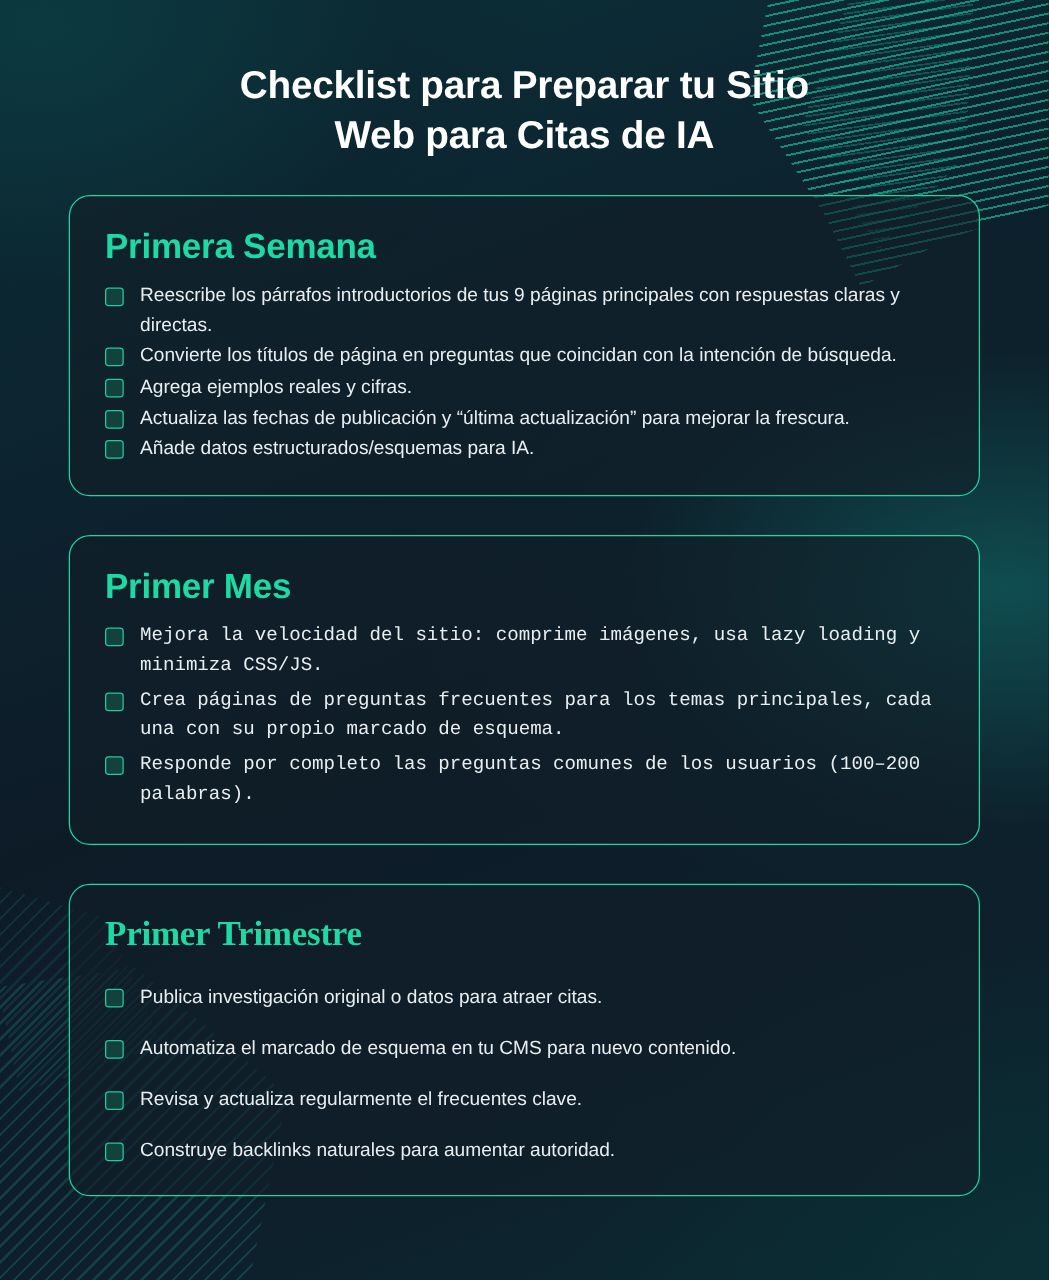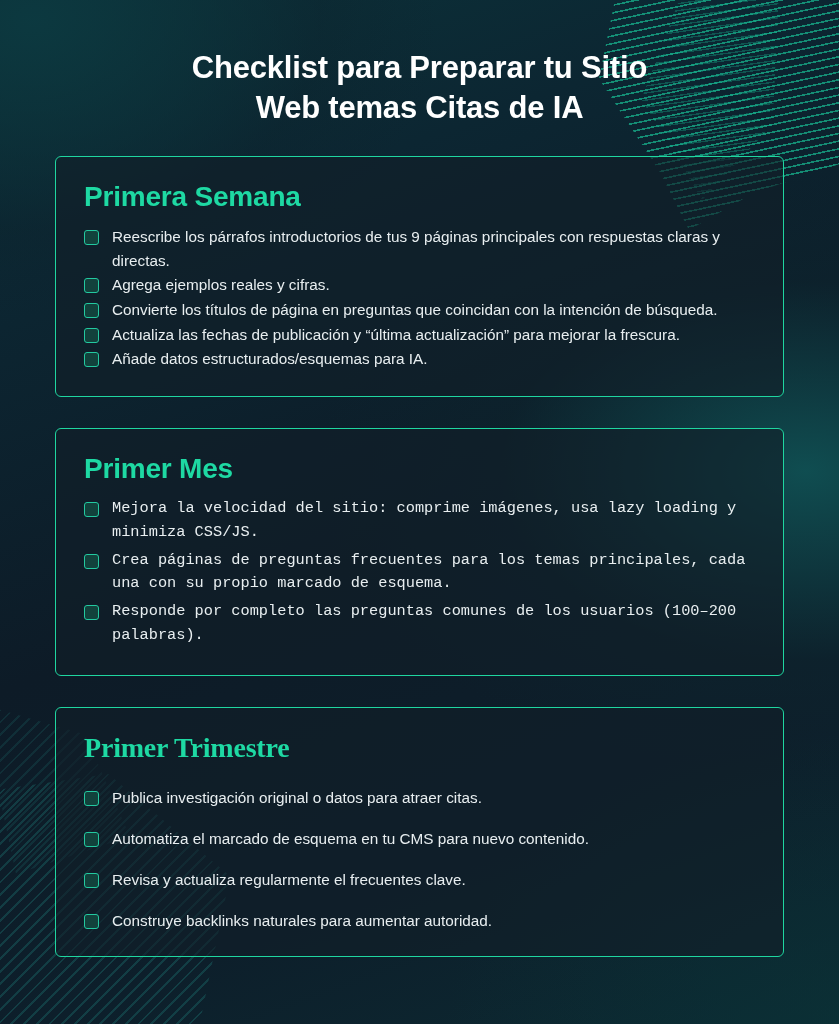--- a/index.html
+++ b/index.html
@@ -115,21 +115,21 @@
   }
   .page-title .tline { display: block; }
 
   .cards {
     margin-top: 28px;
     padding: 0 55px;
   }
 
   .card {
     border: 1.6px solid #1fd6a0;
-    border-radius: 6px;
+    border-radius: 17px;
     background: rgba(17,31,41,0.62);
     padding: 24px 30px 24px 28px;
     margin-bottom: 31px;
   }
   .card:last-child { margin-bottom: 0; }
 
   .card-title {
     color: #1ed9a3;
     font-size: 28px;
     font-weight: bold;
@@ -179,39 +179,39 @@
   <div class="deco-top-right"></div>
   <div class="deco-top-right-2"></div>
   <div class="deco-bottom-left"></div>
   <div class="deco-bottom-left-2"></div>
 </div>
 
 <div class="page">
 
   <h1 class="page-title">
     <span class="tline">Checklist para Preparar tu Sitio</span>
-    <span class="tline">Web temas Citas de IA</span>
+    <span class="tline">Web para Citas de IA</span>
   </h1>
 
   <div class="cards">
 
     <section class="card tight">
       <h2 class="card-title sec-1">Primera Semana</h2>
       <ul class="items">
         <li class="item">
           <span class="checkbox"></span>
           <span class="item-text">Reescribe los párrafos introductorios de tus 9 páginas principales con respuestas claras y directas.</span>
         </li>
         <li class="item">
           <span class="checkbox"></span>
+          <span class="item-text">Convierte los títulos de página en preguntas que coincidan con la intención de búsqueda.</span>
+        </li>
+        <li class="item">
+          <span class="checkbox"></span>
           <span class="item-text">Agrega ejemplos reales y cifras.</span>
-        </li>
-        <li class="item">
-          <span class="checkbox"></span>
-          <span class="item-text">Convierte los títulos de página en preguntas que coincidan con la intención de búsqueda.</span>
         </li>
         <li class="item">
           <span class="checkbox"></span>
           <span class="item-text">Actualiza las fechas de publicación y “última actualización” para mejorar la frescura.</span>
         </li>
         <li class="item">
           <span class="checkbox"></span>
           <span class="item-text">Añade datos estructurados/esquemas para IA.</span>
         </li>
       </ul>

